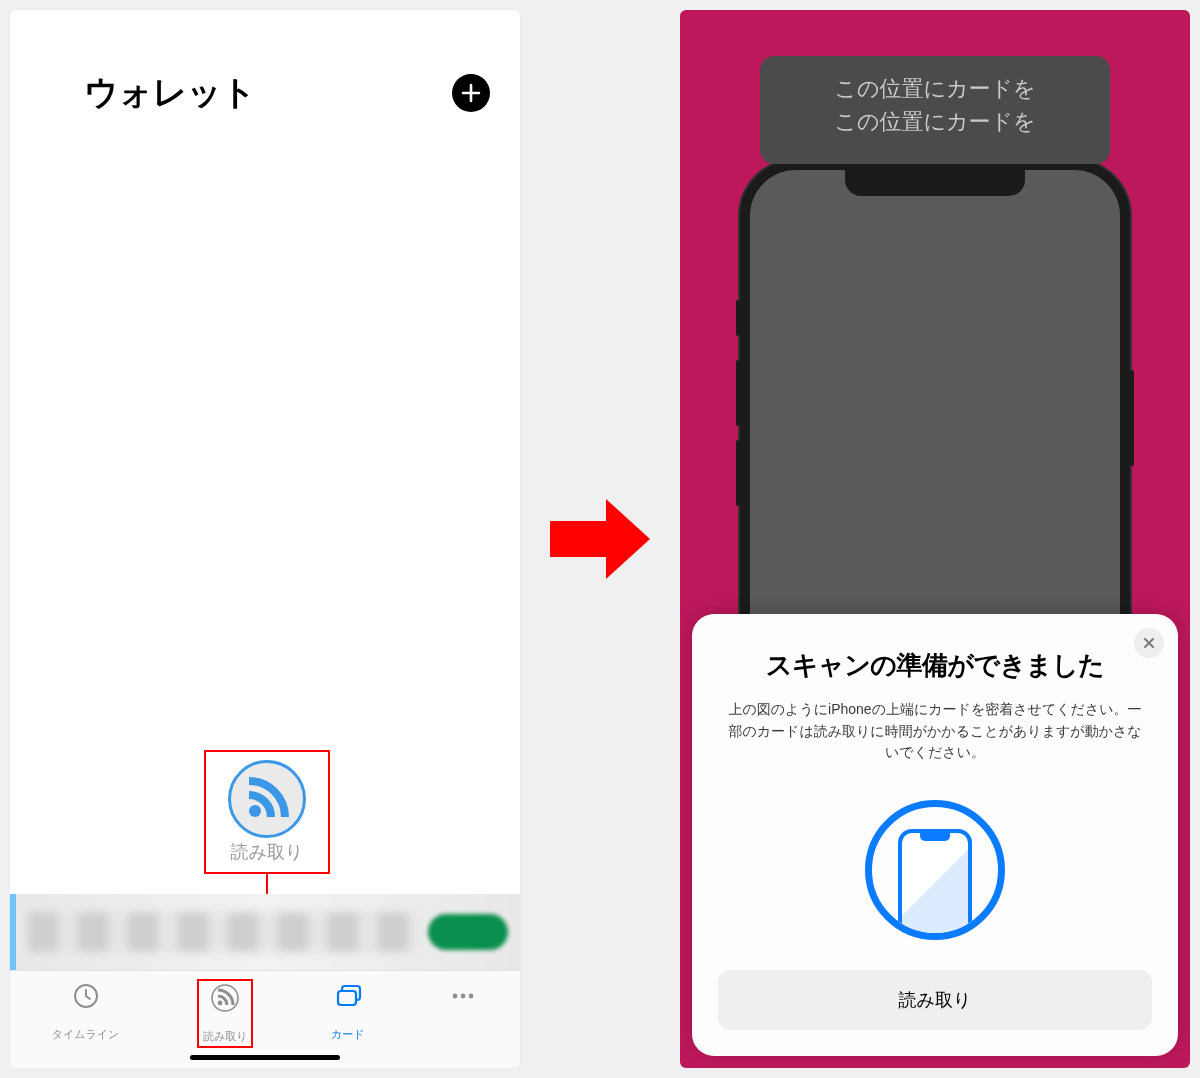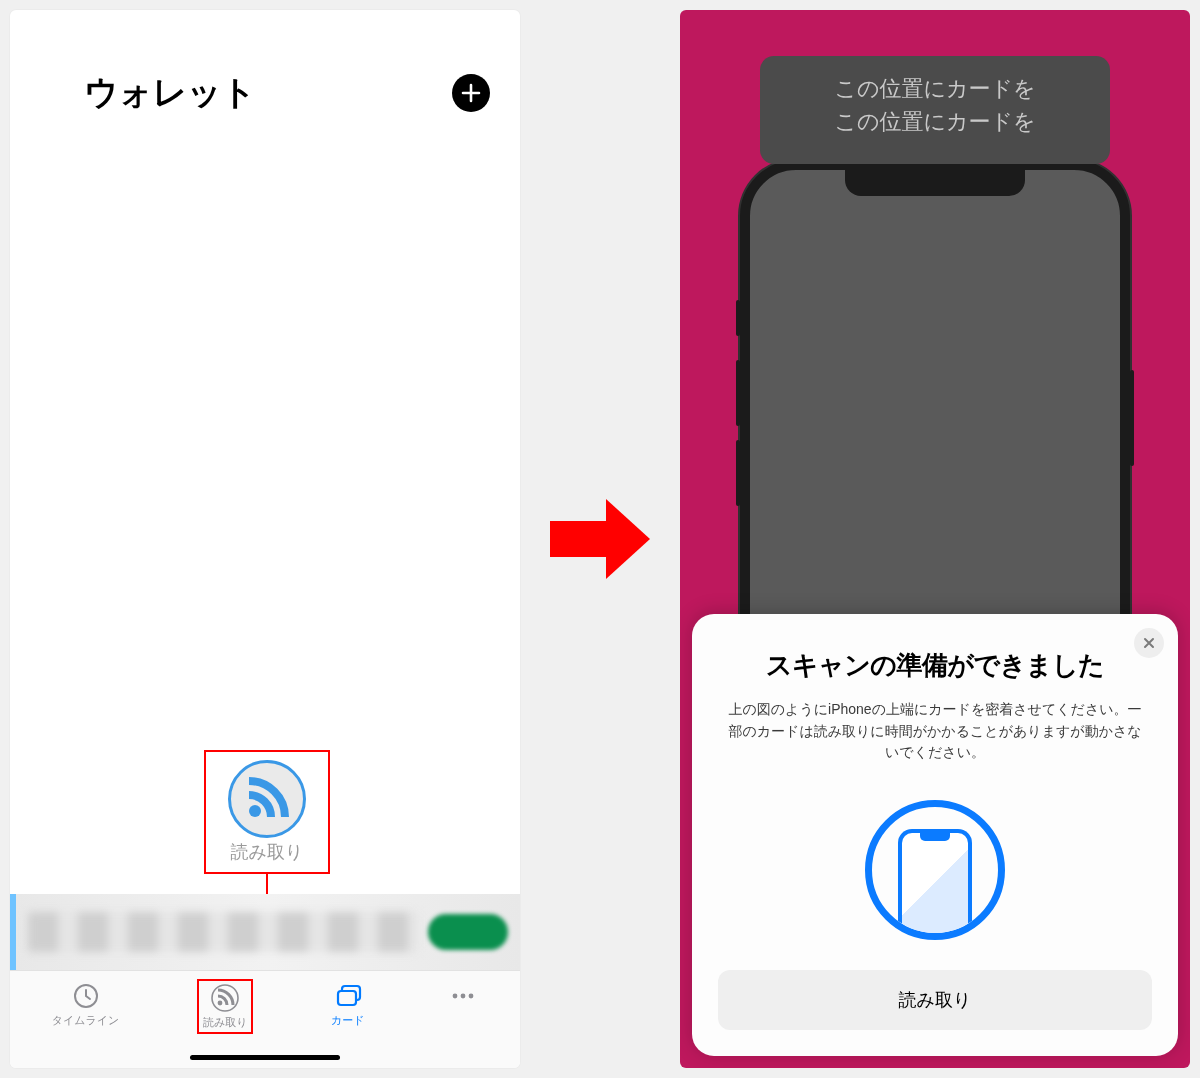--- a/index.html
+++ b/index.html
@@ -137,21 +137,21 @@
       border-top: 1px solid #e2e2e2;
       display: flex;
       justify-content: space-around;
       align-items: flex-start;
       padding-top: 8px;
     }
     .tab-item {
       display: flex;
       flex-direction: column;
       align-items: center;
-      gap: 2px;
+      gap: 16px;
       font-size: 11px;
       color: #8e8e93;
       cursor: pointer;
       position: relative;
       padding: 2px 6px;
     }
     .tab-item.active { color: #007aff; align-items: flex-end; }
     .tab-icon { width: 30px; height: 30px; display:flex; align-items:center; justify-content:center; }
     .tab-read-highlight {
       border: 2px solid #ff0000;

